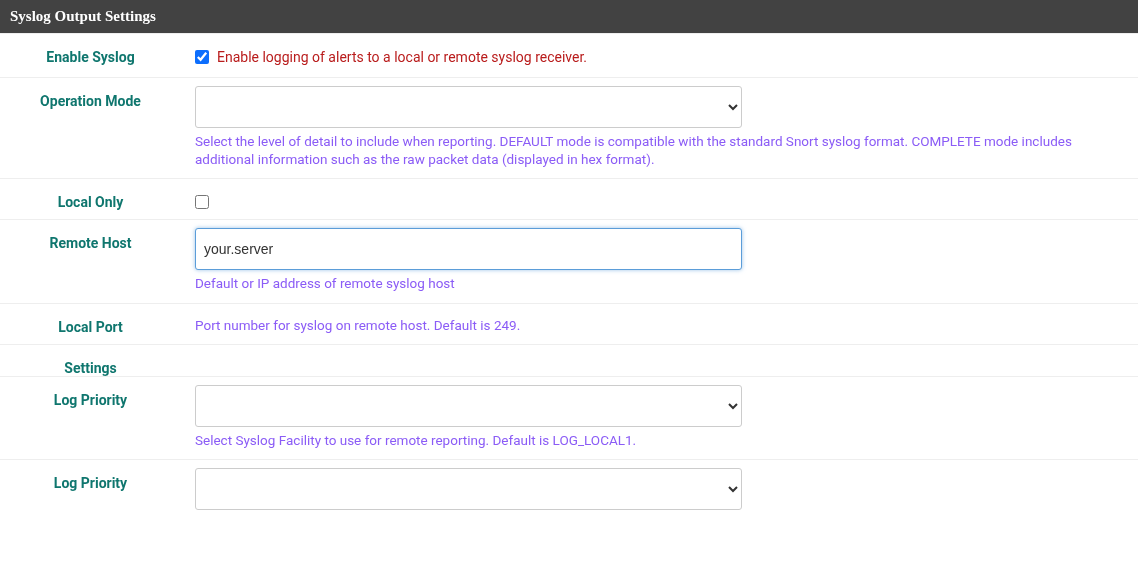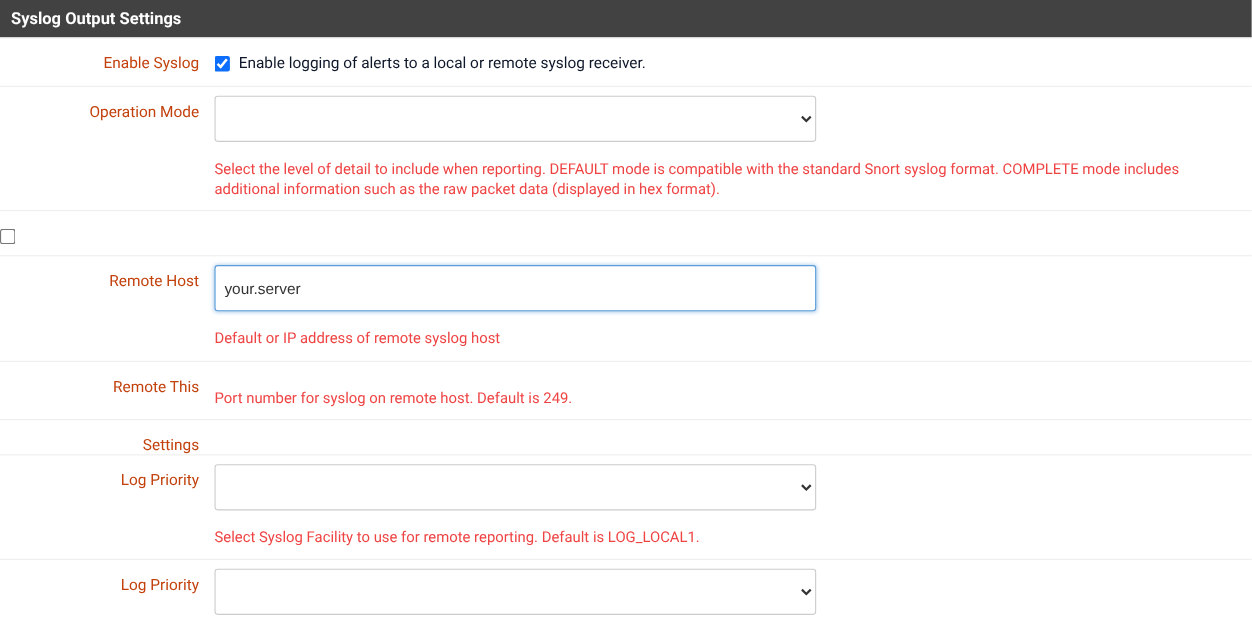--- a/index.html
+++ b/index.html
@@ -10,75 +10,76 @@
     color: #333;
     background: #fff;
     width: 1138px;
   }
   .panel-header {
     background: #424242;
     color: #fff;
     font-weight: 700;
     padding: 8px 10px;
     font-size: 15px;
+    font-family: Liberation Serif, serif;
   }
   .form-row {
     display: flex;
     align-items: flex-start;
     padding: 8px 0 0 0;
     border-top: 1px solid #eee;
   }
   .form-row:first-of-type { border-top: none; }
   .label-col {
     flex: 0 0 195px;
-    text-align: right;
+    text-align: center;
     padding: 7px 14px 0 0;
-    font-weight: 400;
-    color: #c2410c;
+    font-weight: 700;
+    color: #0f766e;
   }
   .field-col {
     flex: 1 1 auto;
     padding: 0 10px 10px 0;
   }
   .checkbox-line {
     display: flex;
     align-items: flex-start;
     gap: 8px;
     padding-top: 6px;
   }
   .checkbox-line input[type="checkbox"] {
     width: 14px;
     height: 14px;
     margin: 2px 0 0 0;
     accent-color: #0d6efd;
   }
   .checkbox-line span {
     flex: 1;
-    color: #0f172a;
+    color: #b91c1c;
     line-height: 1.35;
   }
   select, input[type="text"] {
     width: 547px;
     height: 30px;
     padding: 20px 8px;
     font-size: 14px;
     color: #333;
     background: #fff;
     border: 1px solid #ccc;
     border-radius: 3px;
   }
   input[type="text"].focused {
     border-color: #5b9dd9;
     box-shadow: 0 0 4px rgba(91,157,217,0.6);
     outline: none;
   }
   .help-text {
-    color: #ef4444;
+    color: #8b5cf6;
     font-size: 13.5px;
-    margin-top: 16px;
+    margin-top: 4px;
     line-height: 1.35;
   }
 </style>
 </head>
 <body>
 
 <div class="panel-header">Syslog Output Settings</div>
 
 <div class="form-row">
   <div class="label-col">Enable Syslog</div>
@@ -94,37 +95,38 @@
   <div class="label-col">Operation Mode</div>
   <div class="field-col">
     <select>
       <option>DEFAULT</option>
     </select>
     <div class="help-text">Select the level of detail to include when reporting. DEFAULT mode is compatible with the standard Snort syslog format. COMPLETE mode includes additional information such as the raw packet data (displayed in hex format).</div>
   </div>
 </div>
 
 <div class="form-row">
+  <div class="label-col">Local Only</div>
   <div class="field-col">
     <label class="checkbox-line">
       <input type="checkbox" style="">
     </label>
   </div>
 </div>
 
 <div class="form-row">
   <div class="label-col">Remote Host</div>
   <div class="field-col">
     <input type="text" class="focused" value="your.server" style="">
     <div class="help-text">Default or IP address of remote syslog host</div>
   </div>
 </div>
 
 <div class="form-row">
-  <div class="label-col">Remote This</div>
+  <div class="label-col">Local Port</div>
   <div class="field-col">
     <div class="help-text">Port number for syslog on remote host. Default is 249.</div>
   </div>
 </div>
 
 <div class="form-row">
   <div class="label-col">Settings</div>
 </div>
 
 <div class="form-row">

